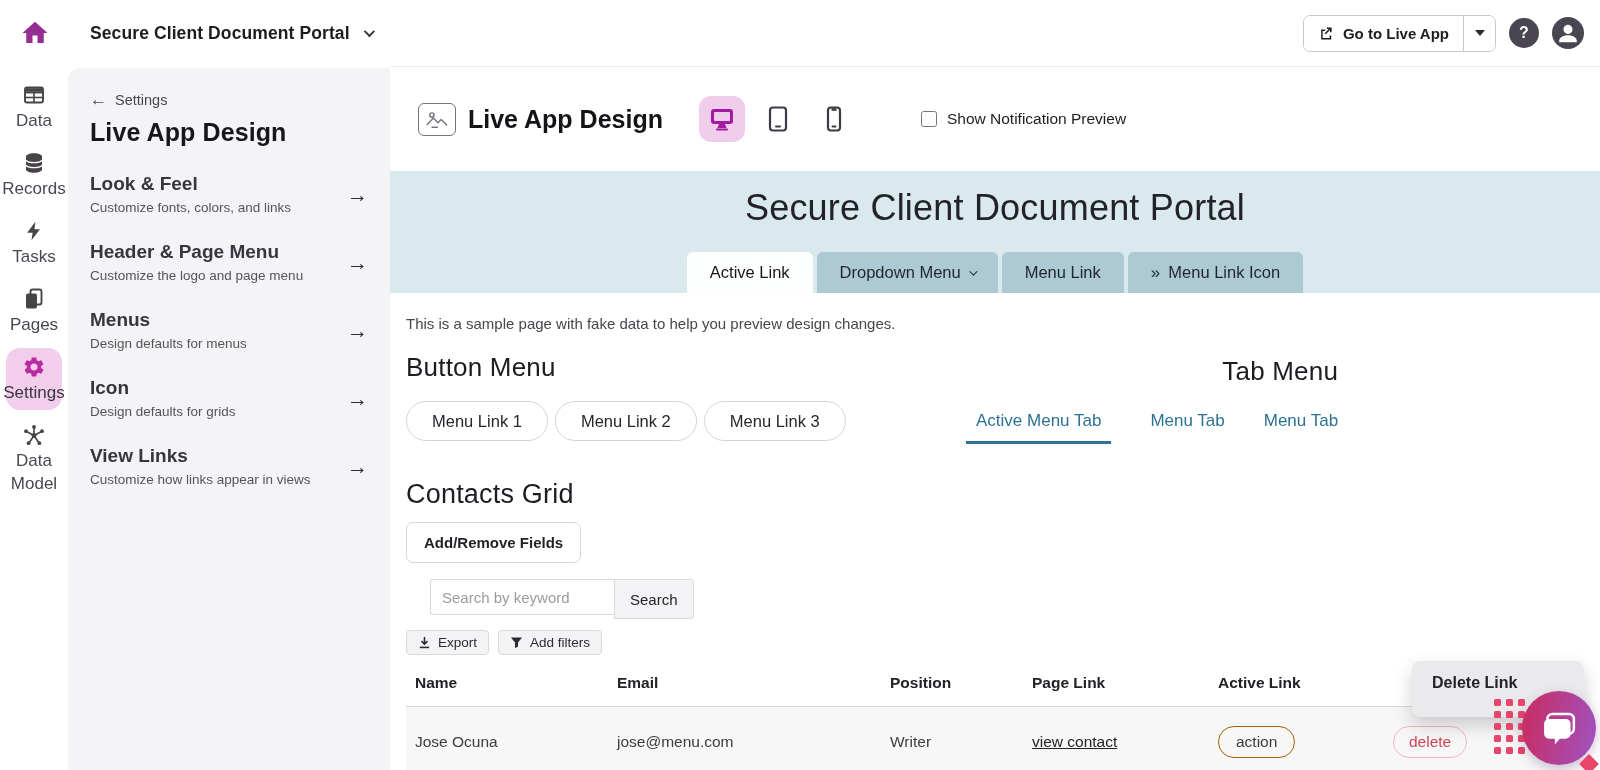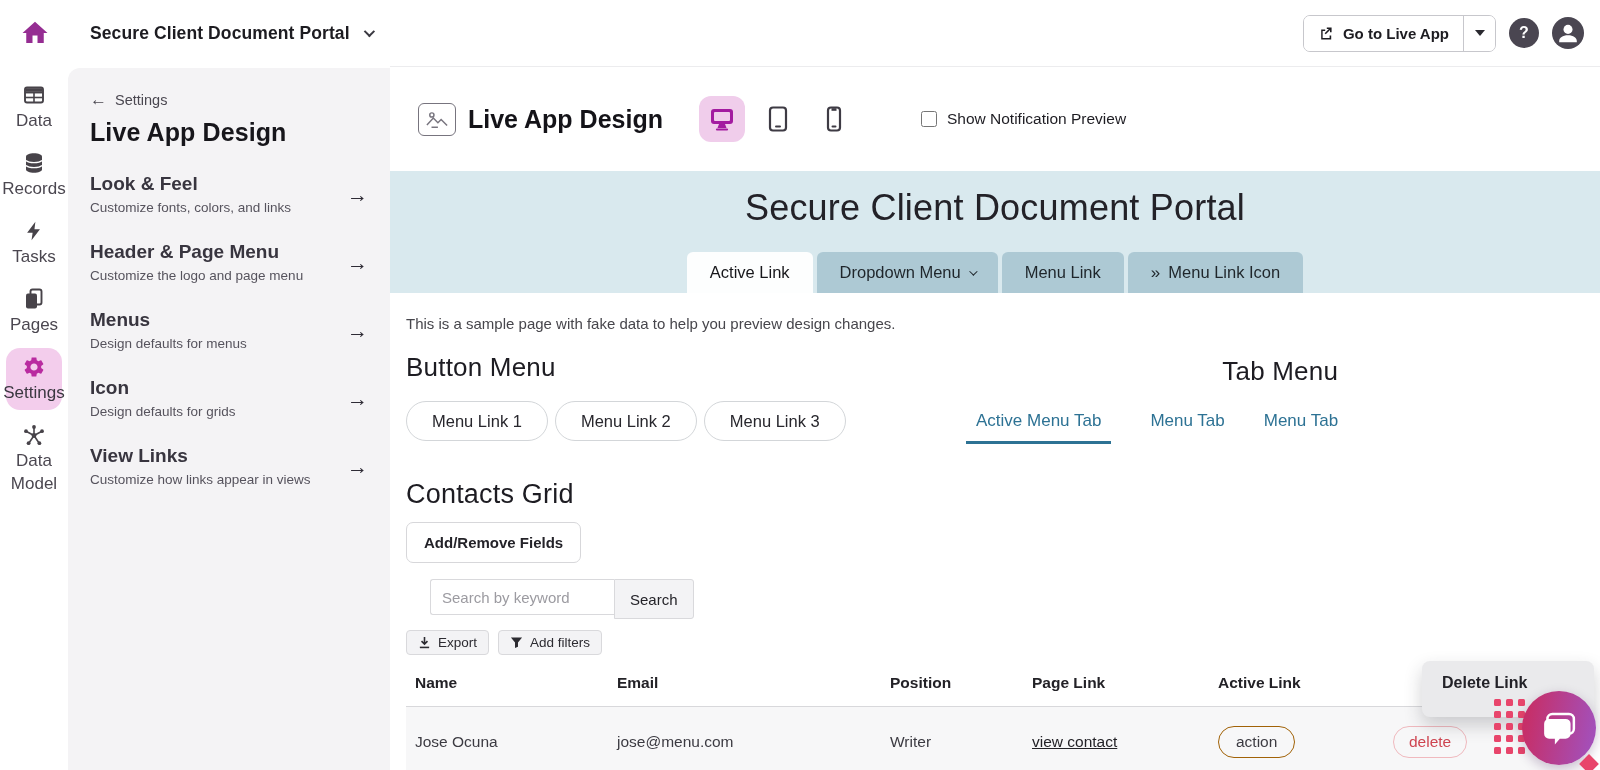--- a/index.html
+++ b/index.html
@@ -99,21 +99,21 @@
   .trow { display:flex; align-items:center; height:70px; background:#f7f7f8; }
   .td { font-size:15.5px; color:#3c3b42; padding-left:9px; }
   .c1 { width:202px; } .c2 { width:273px; } .c3 { width:142px; } .c4 { width:186px; } .c5 { width:175px; } .c6 { flex:1; }
   .cell-link { color:#232227; text-decoration:underline; cursor:pointer; }
   .action-pill { border:1px solid #a16207; background:transparent; border-radius:999px; padding:6px 17px;
      font-family:inherit; font-size:15.5px; color:#3c3b42; cursor:pointer; }
   .delete-pill { border:1px solid #f0b9be; background:transparent; border-radius:999px; padding:6px 15px;
      font-family:inherit; font-size:15.5px; color:#ce4450; cursor:pointer; }
 
   
-  .delete-card { position:absolute; right:6px; top:594px; width:172px; height:56px; background:#eaeaec; border-radius:8px;
+  .delete-card { position:absolute; right:16px; top:594px; width:172px; height:56px; background:#eaeaec; border-radius:8px;
      box-shadow:0 8px 18px rgba(40,40,50,.22); padding:13px 0 0 20px; font-size:16px; font-weight:bold; color:#232228; cursor:grab; }
 
   
   .dots { position:absolute; left:1104px; top:632px; display:grid; grid-template-columns:repeat(3,7px); grid-auto-rows:7px; gap:5px; }
   .dots span { background:#e8456b; border-radius:1.5px; }
   .chat-bubble { position:absolute; right:4px; top:624px; width:74px; height:74px; border-radius:50%;
      background:linear-gradient(100deg,#c62f68 10%,#a44fb8 90%); display:flex; align-items:center; justify-content:center;
      cursor:pointer; box-shadow:0 4px 12px rgba(60,20,80,.25); }
   .corner-accent { position:absolute; right:0; bottom:-6px; width:14px; height:14px; background:#e8456b; transform:rotate(45deg); }
 </style>

